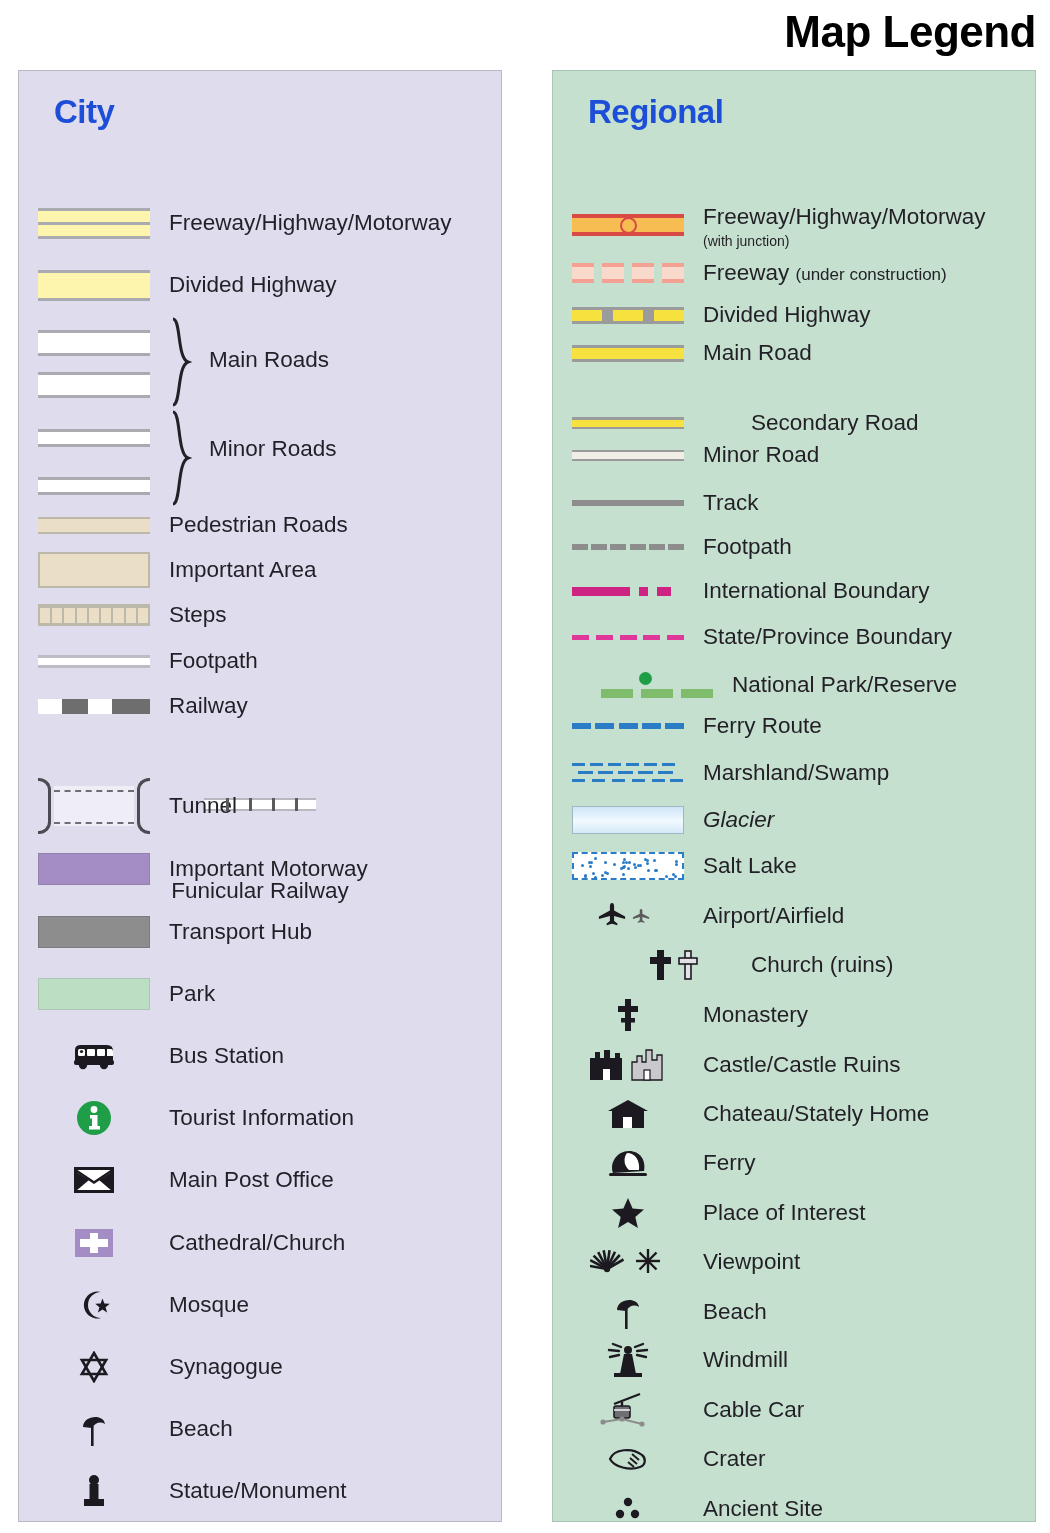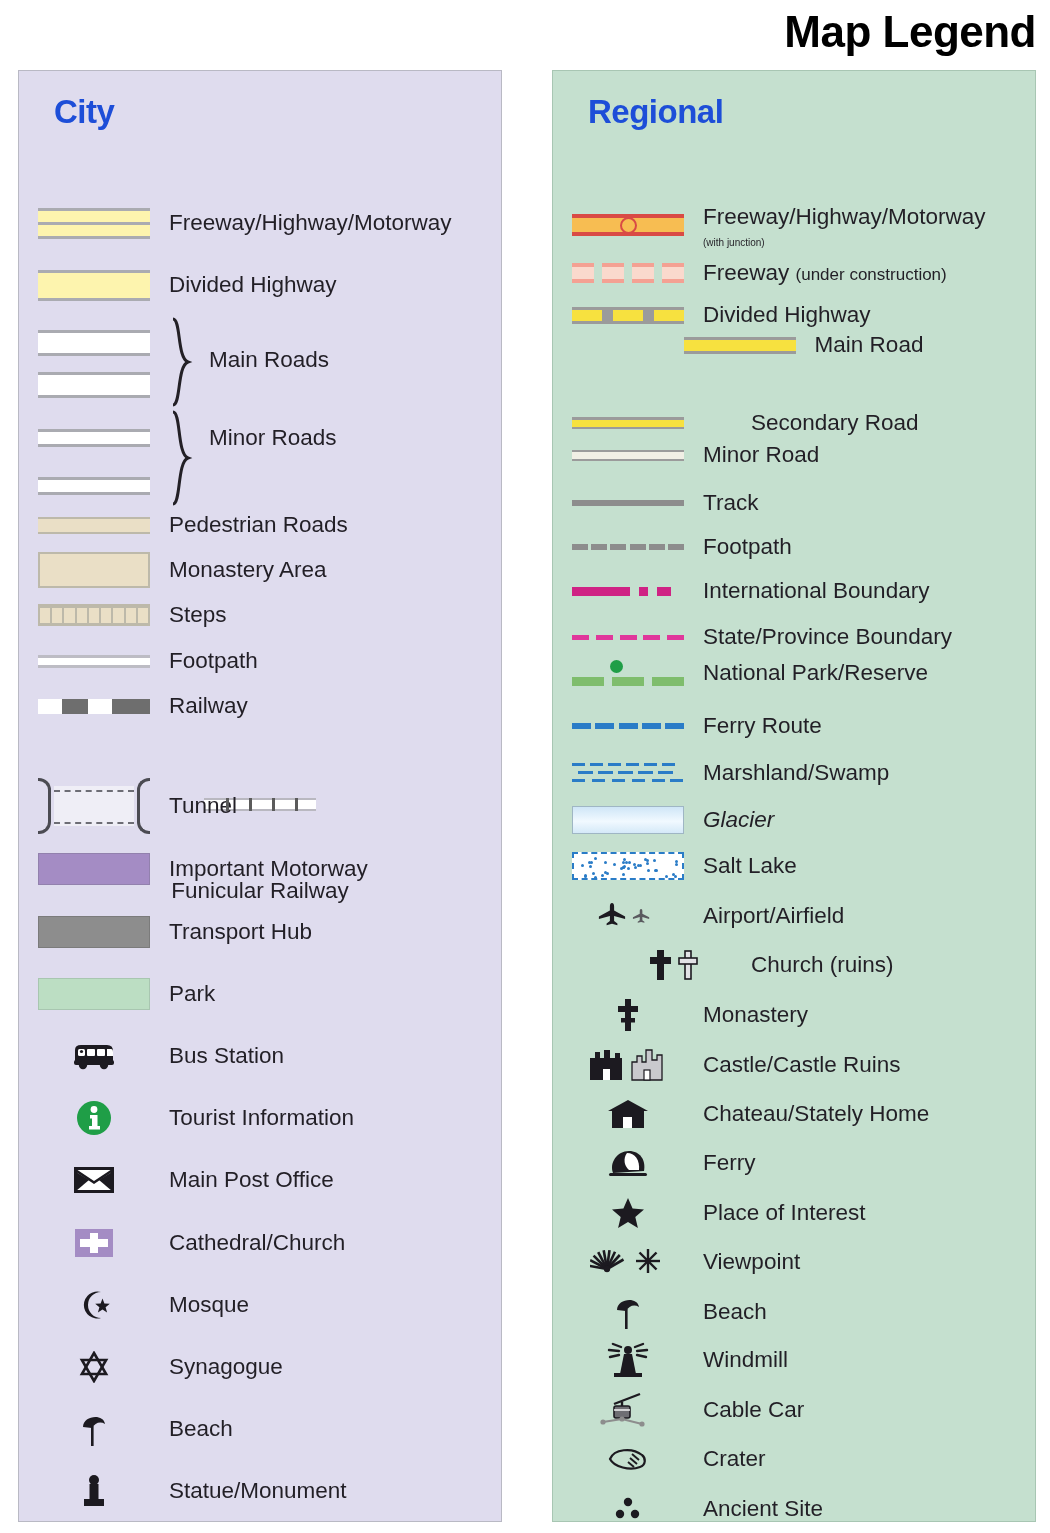--- a/index.html
+++ b/index.html
@@ -57,21 +57,21 @@
     align-items:center;
     justify-content:center;
     position:relative;
   }
   .lbl{
     font-size:22.5px;
     color:#221f26;
     white-space:nowrap;
     line-height:1.08;
   }
-  .lbl .sub{font-size:10px;}
+  .lbl .sub{font-size:14px;}
   .lbl .sub2{font-size:17px;}
 
   
   .bar{width:112px;box-sizing:border-box;}
   .c-freeway{height:31px;background:#aaabb1;padding:3px 0;display:flex;flex-direction:column;justify-content:space-between;}
   .c-freeway i{display:block;height:11px;background:#fdf4ae;}
   .c-divided{height:31px;background:#aaabb1;padding:3px 0;box-sizing:border-box;}
   .c-divided i{display:block;height:25px;background:#fdf4ae;}
   .c-mainroad{height:26px;background:#aaabb1;padding:3px 0;box-sizing:border-box;}
   .c-mainroad i{display:block;height:20px;background:#ffffff;}
@@ -201,21 +201,21 @@
           </div>
         </div>
         <div class="lbl"><span>Pedestrian Roads</span></div>
       </div>
       <div class="row" style="top: 417px; height: 44px;">
         <div class="sym">
           <div class="bar c-pedarea">
             <i></i>
           </div>
         </div>
-        <div class="lbl"><span>Monastery Area</span></div>
+        <div class="lbl"><span>Important Area</span></div>
       </div>
       <div class="row" style="top: 462px; height: 44px;">
         <div class="sym">
           <div class="bar c-steps">
             <i></i>
             <i></i>
             <i></i>
             <i></i>
             <i></i>
             <i></i>
@@ -377,21 +377,21 @@
         <svg width="22" height="90" viewBox="0 0 22 90">
           <path d="M2,2 C10,2 6,41 17,45 C6,49 10,88 2,88" fill="none" stroke="#232026" stroke-width="3"></path>
         </svg>
       </div>
       <div class="lbl" style="position: absolute; left: 190px; top: 217px;">Main Roads</div>
       <div style="position: absolute; left: 152px; top: 279px; height: 96px; width: 22px;">
         <svg width="22" height="96" viewBox="0 0 22 96">
           <path d="M2,2 C10,2 6,44 17,48 C6,52 10,94 2,94" fill="none" stroke="#232026" stroke-width="3"></path>
         </svg>
       </div>
-      <div class="lbl" style="position: absolute; left: 190px; top: 295px; text-align: center;">Minor Roads</div>
+      <div class="lbl" style="position: absolute; left: 190px; top: 306px; text-align: center;">Minor Roads</div>
     </div>
 </div>
 
 <div class="panel" id="regional-panel">
   <div class="panel-title">Regional</div>
   <div class="rows" id="regional-rows">
       <div class="row" style="top: 72px; height: 44px;">
         <div class="sym">
           <div class="rbar r-freeway">
             <i></i>
@@ -422,21 +422,21 @@
       <div class="row" style="top: 162px; height: 44px;">
         <div class="sym">
           <div class="rbar r-divided">
             <i></i>
             <i></i>
             <i></i>
           </div>
         </div>
         <div class="lbl"><span>Divided Highway</span></div>
       </div>
-      <div class="row" style="top: 192px; height: 44px; justify-content: center;">
+      <div class="row" style="top: 200px; height: 44px;">
         <div class="sym">
           <div class="rbar r-main">
             <i></i>
           </div>
         </div>
         <div class="lbl"><span>Main Road</span></div>
       </div>
       <div class="row" style="top: 270px; height: 44px; gap: 48px;">
         <div class="sym">
           <div class="rbar r-secondary">
@@ -487,21 +487,21 @@
           <div class="rbar r-state">
             <i></i>
             <i></i>
             <i></i>
             <i></i>
             <i></i>
           </div>
         </div>
         <div class="lbl"><span>State/Province Boundary</span></div>
       </div>
-      <div class="row" style="top: 520px; height: 44px;">
+      <div class="row" style="top: 532px; height: 44px; padding-left: 29px;">
         <div class="sym">
           <div class="rbar r-natpark">
             <div class="dot"></div>
             <div class="dashes">
               <i></i>
               <i></i>
               <i></i>
             </div>
           </div>
         </div>

